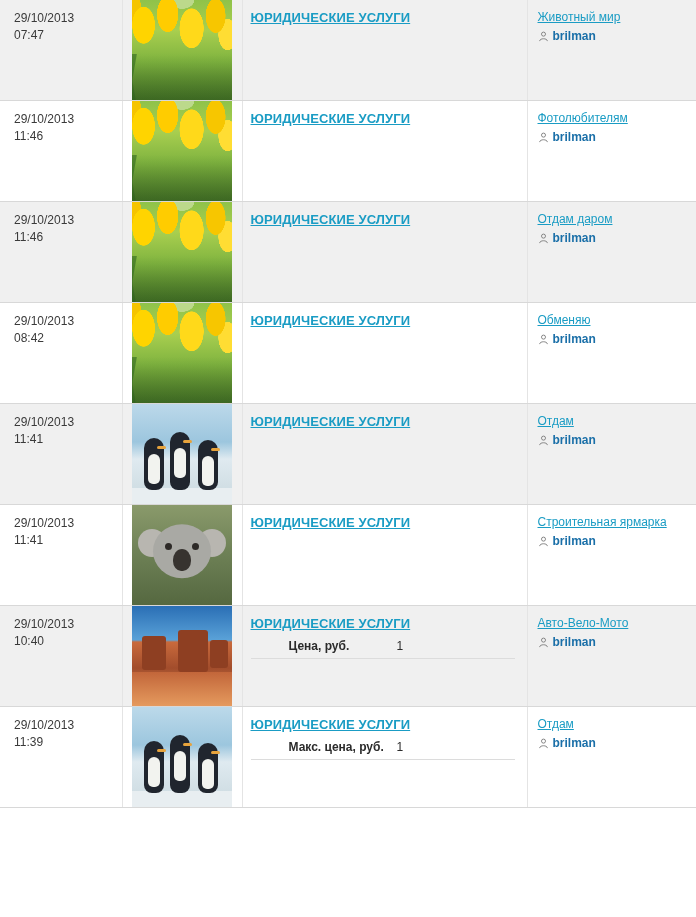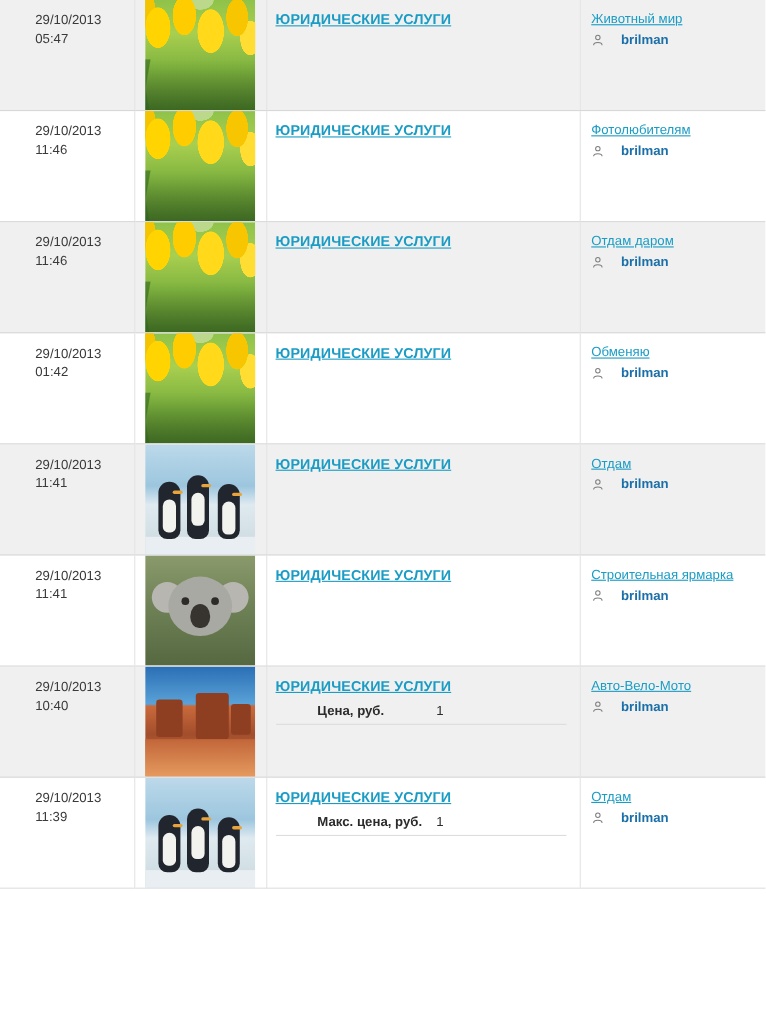--- a/index.html
+++ b/index.html
@@ -26,21 +26,21 @@
   }
   .row.plain > td {
     background: #ffffff;
   }
   .row > td {
     border-bottom: 1px solid #d8d8d8;
     padding: 0;
   }
   td.c-date {
     width: 122px;
-    padding: 10px 8px 10px 32px;
+    padding: 10px 8px 10px 14px;
     color: #3a3a3a;
     font-size: 12px;
     line-height: 17px;
     box-sizing: border-box;
   }
   td.c-thumb {
     width: 120px;
     padding: 0;
     text-align: center;
     box-sizing: border-box;
@@ -115,21 +115,20 @@
     width: 11px;
     height: 11px;
     display: inline-block;
     flex: 0 0 11px;
   }
   .user-name {
     color: #1a6fa8;
     font-weight: bold;
     font-size: 12px;
     text-decoration: none;
-    margin-left: 12px;
   }
   
   .art { position: absolute; inset: 0; }
   
   .art-tulips { background: linear-gradient(#8fc24a 0%, #a9cf4f 30%, #7fb33f 62%, #4d7a2a 100%); }
   .art-tulips::before {
     content: "";
     position: absolute; left: -10%; top: -6%; width: 120%; height: 78%;
     background:
       radial-gradient(ellipse 16px 26px at 18% 40%, #ffd400 0 70%, rgba(255,212,0,0) 72%),
@@ -204,21 +203,21 @@
   }
 </style>
 </head>
 <body>
 
 <table class="listing">
   <tbody id="rows-body">
       <tr class="row alt">
         <td class="c-date">
           <span class="date-line">29/10/2013</span>
-          <span class="date-line">05:47</span>
+          <span class="date-line">07:47</span>
         </td>
         <td class="c-thumb">
           <span class="thumb">
             <span class="art art-tulips"></span>
           </span>
         </td>
         <td class="c-main">
           <a href="#" class="title-link">ЮРИДИЧЕСКИЕ УСЛУГИ</a>
         </td>
         <td class="c-cat">
@@ -276,21 +275,21 @@
               <circle cx="6" cy="3.4" r="2.2" fill="none" stroke="#7d7d7d" stroke-width="1"></circle>
               <path d="M1.8 11 C1.8 7.6 10.2 7.6 10.2 11" fill="none" stroke="#7d7d7d" stroke-width="1"></path>
             </svg>
             <a href="#" class="user-name">brilman</a>
           </span>
         </td>
       </tr>
       <tr class="row plain">
         <td class="c-date">
           <span class="date-line">29/10/2013</span>
-          <span class="date-line">01:42</span>
+          <span class="date-line">08:42</span>
         </td>
         <td class="c-thumb">
           <span class="thumb">
             <span class="art art-tulips"></span>
           </span>
         </td>
         <td class="c-main">
           <a href="#" class="title-link">ЮРИДИЧЕСКИЕ УСЛУГИ</a>
         </td>
         <td class="c-cat">

